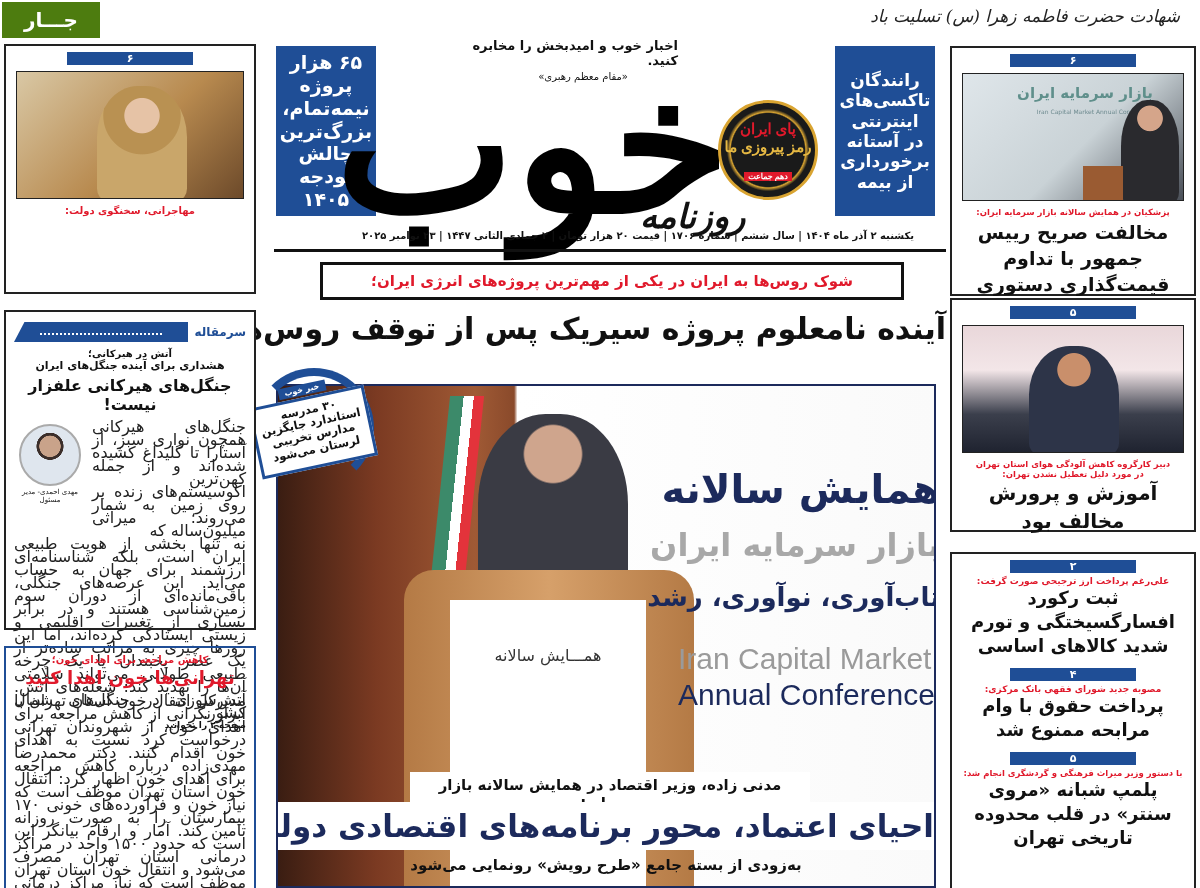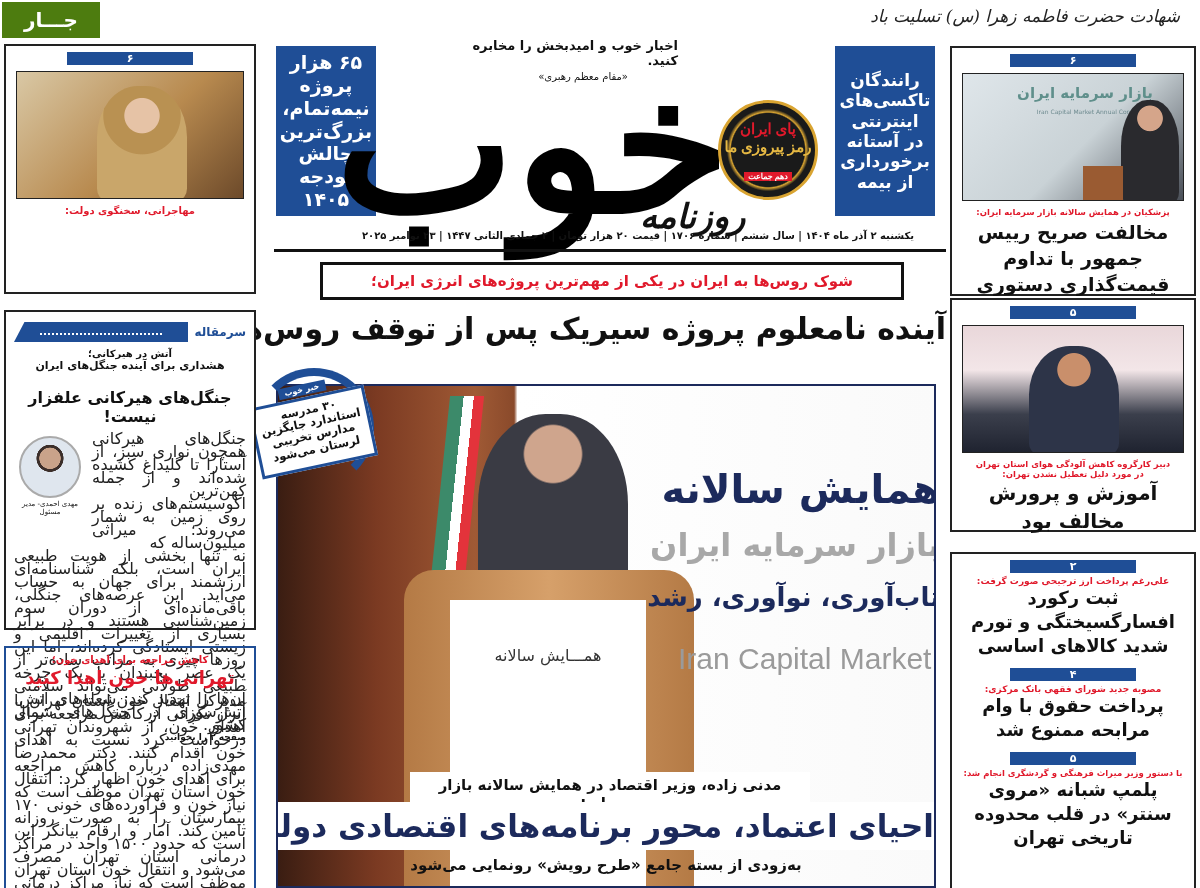--- a/index.html
+++ b/index.html
@@ -147,20 +147,21 @@
   <div style="position:absolute; left:126px; top:184px; width:290px; height:330px; background:linear-gradient(90deg, #b47a45, #d6a06a 50%, #b47a45); border-radius:30px 30px 0 0;">
     <div style="position:absolute; left:46px; top:30px; width:196px; height:300px; background:#fff;">
       <div style="margin-top:46px; text-align:center; font-size:16px; color:#333;">همـــایش سالانه</div>
     </div>
   </div>
 
   <div style="position:absolute; right:-6px; top:80px; font-size:40px; font-weight:bold; color:#1c2a5c; white-space:nowrap;">همایش سالانه</div>
   <div style="position:absolute; right:-6px; top:140px; font-size:32px; font-weight:bold; color:#a8a8a8; white-space:nowrap;">بازار سرمایه ایران</div>
   <div style="position:absolute; right:-6px; top:196px; font-size:26px; font-weight:bold; color:#1c2a5c; white-space:nowrap;">تاب‌آوری، نوآوری، رشد</div>
   <div style="position:absolute; left:400px; top:256px; font-family:'Liberation Sans', sans-serif; font-size:30px; color:#9a9a9a; direction:ltr; white-space:nowrap;">Iran Capital Market</div>
+  <div style="position:absolute; left:400px; top:292px; font-family:'Liberation Sans', sans-serif; font-size:30px; color:#1c2a5c; direction:ltr; white-space:nowrap;">Annual Conference</div>
 
   <div style="position:absolute; left:132px; top:386px; width:400px; background:#fff; font-size:15px; font-weight:bold; text-align:center; padding:4px 0;">مدنی زاده، وزیر اقتصاد در همایش سالانه بازار سرمایه:</div>
   <div style="position:absolute; left:0; top:416px; width:100%; background:#fff; color:#1c2a5c; font-size:31px; font-weight:bold; text-align:center; padding:6px 0; white-space:nowrap;">احیای اعتماد، محور برنامه‌های اقتصادی دولت</div>
   <div style="position:absolute; left:0; top:470px; width:100%; font-size:15px; font-weight:bold; text-align:center; white-space:nowrap;">به‌زودی از بسته جامع «طرح رویش» رونمایی می‌شود</div>
 </div>
 
 <div class="abs stamp-ring" style="left:254px; top:368px; width:120px; height:120px;"></div>
 <div class="abs stamp" style="left:254px; top:396px; width:118px; height:72px; padding:4px;">
   <div style="position:absolute; top:-16px; left:30px; background:#1f4e96; color:#fff; font-size:8px; padding:1px 6px;">خبر خوب</div>
   <div style="font-size:11.5px;">۳۰ مدرسه استاندارد جایگزین مدارس تخریبی لرستان می‌شود</div>
@@ -168,21 +169,21 @@
 
 <div class="abs frame" style="left:4px; top:310px; width:252px; height:320px; padding:10px 8px;">
   <div style="display:flex; align-items:center; gap:6px;">
     <span class="bold" style="font-size:12px; color:#1f4e96; white-space:nowrap;">سرمقاله</span>
     <div class="blue" style="flex:1; height:20px; clip-path:polygon(6% 0,100% 0,100% 100%,0 100%); padding-top:7px;">
         <div class="dotline"></div>
       </div>
   </div>
   <div class="bold center" style="font-size:10px; margin-top:6px;">آتش در هیرکانی؛</div>
   <div class="bold center" style="font-size:11px;">هشداری برای آینده جنگل‌های ایران</div>
-  <div class="bold center" style="font-size:16px; margin-top:16px;">جنگل‌های هیرکانی علفزار نیست!</div>
+  <div class="bold center" style="font-size:16px; margin-top:4px;">جنگل‌های هیرکانی علفزار نیست!</div>
   <div style="display:flex; gap:6px; margin-top:6px;">
     <div class="body-text" style="flex:1;">جنگل‌های هیرکانی همچون نواری سبز، از آستارا تا گلیداغ کشیده شده‌اند و از جمله کهن‌ترین اکوسیستم‌های زنده بر روی زمین به شمار می‌روند؛ میراثی میلیون‌ساله که</div>
     <div style="width:72px; text-align:center;">
       <div class="avatar" style="width:62px; height:62px; margin:4px auto 2px;"></div>
       <div style="font-size:7px;">مهدی احمدی- مدیر مسئول</div>
     </div>
   </div>
   <div class="body-text">نه تنها بخشی از هویت طبیعی ایران است، بلکه شناسنامه‌ای ارزشمند برای جهان به حساب می‌آید. این عرصه‌های جنگلی، باقی‌مانده‌ای از دوران سوم زمین‌شناسی هستند و در برابر بسیاری از تغییرات اقلیمی و زیستی ایستادگی کرده‌اند، اما این روزها چیزی به مراتب ساده‌تر از یک عصر یخبندان یا یک چرخه طبیعی طولانی می‌تواند سلامتی آن‌ها را تهدید کند: شعله‌های آتش. آتش‌سوزی در جنگل‌های شمال کشور.</div>
   <div class="bold" style="font-size:9px; margin-top:1px;">صفحه ۲ را بخوانید</div>
 </div>

